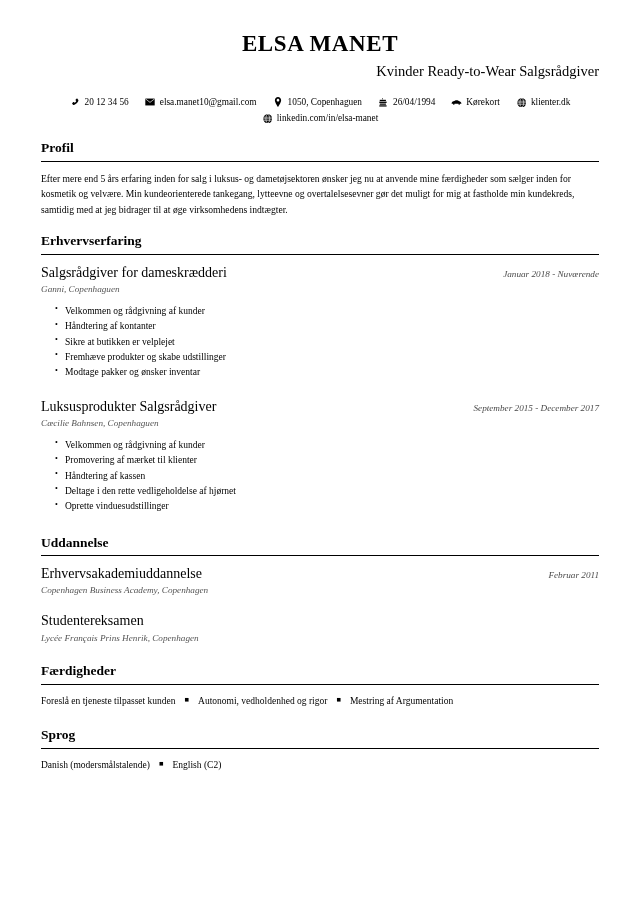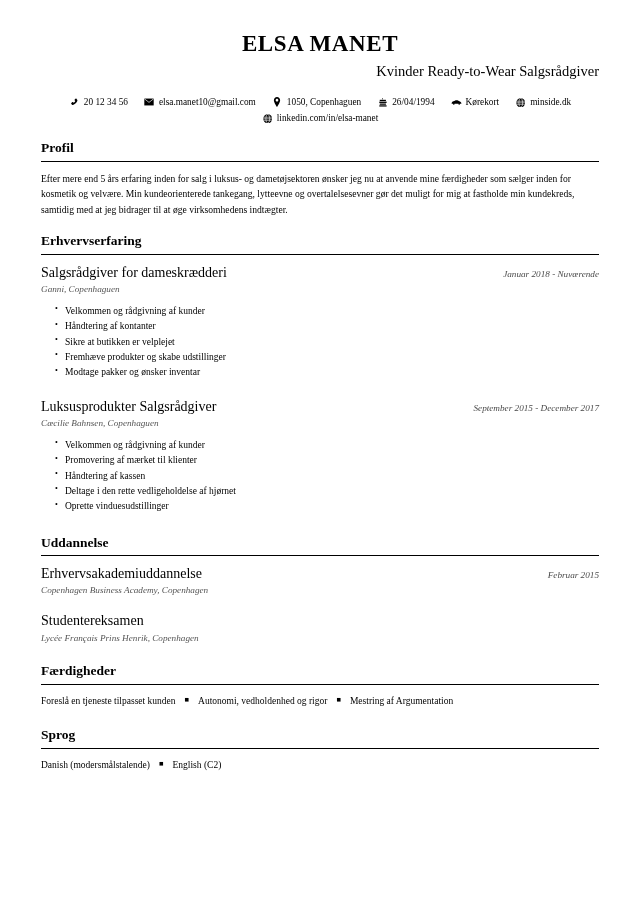--- a/index.html
+++ b/index.html
@@ -220,21 +220,21 @@
         </span>
 
         <span class="contact-item">
           <span class="ico">
             <svg viewBox="0 0 16 16" width="9.5" height="9.5">
               <circle cx="8" cy="8" r="7.5" fill="#000"></circle>
               <ellipse cx="8" cy="8" rx="3.2" ry="7.4" fill="none" stroke="#fff" stroke-width="1"></ellipse>
               <path d="M0.9 5.4 H15.1 M0.9 10.6 H15.1 M0.5 8 H15.5" stroke="#fff" stroke-width="1"></path>
             </svg>
           </span>
-          <span class="contact-text">minside.dk</span>
+          <span class="contact-text">klienter.dk</span>
         </span>
 
       </div>
 
       <div class="contact-row">
         <span class="contact-item">
           <span class="ico">
             <svg viewBox="0 0 16 16" width="9.5" height="9.5">
               <circle cx="8" cy="8" r="7.5" fill="#000"></circle>
               <ellipse cx="8" cy="8" rx="3.2" ry="7.4" fill="none" stroke="#fff" stroke-width="1"></ellipse>
@@ -287,21 +287,21 @@
       </div>
     </div>
 
     <div class="section" style="margin-top:20px;">
       <div class="section-title">Uddannelse</div>
       <hr class="rule">
 
       <div class="edu-entry">
         <div class="entry-head">
           <div class="entry-title">Erhvervsakademiuddannelse</div>
-          <div class="entry-date">Februar 2015</div>
+          <div class="entry-date">Februar 2011</div>
         </div>
         <div class="entry-org">Copenhagen Business Academy, Copenhagen</div>
       </div>
 
       <div class="edu-entry" style="margin-top:15px;">
         <div class="entry-head">
           <div class="entry-title">Studentereksamen</div>
           <div class="entry-date"></div>
         </div>
         <div class="entry-org">Lycée Français Prins Henrik, Copenhagen</div>

